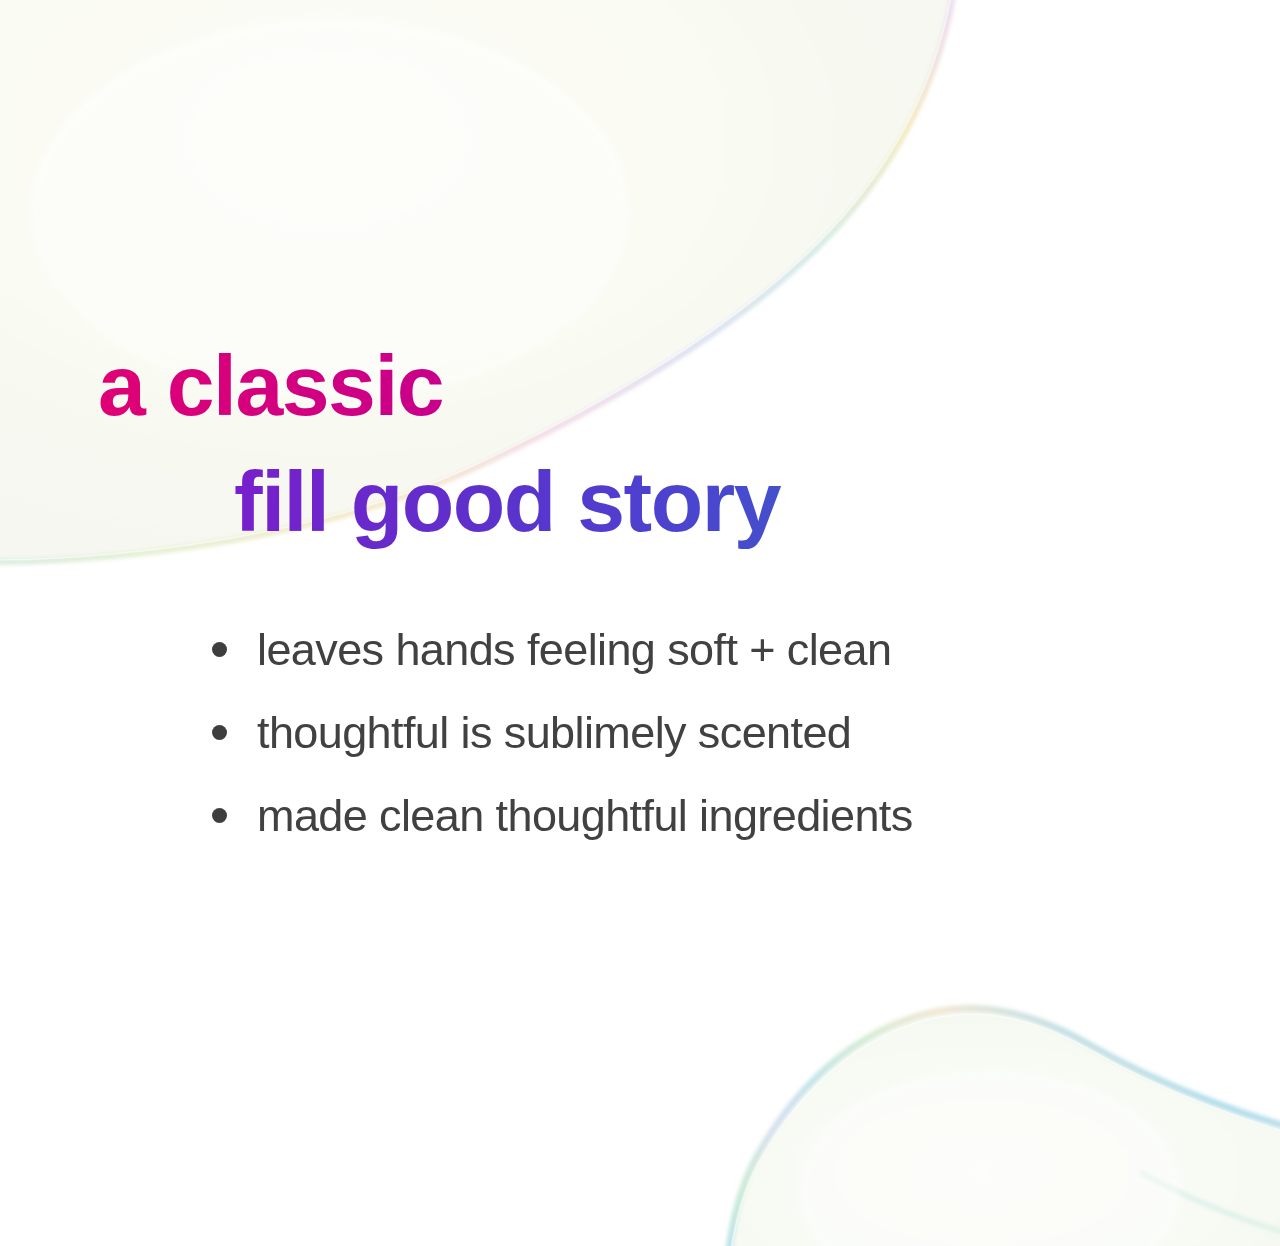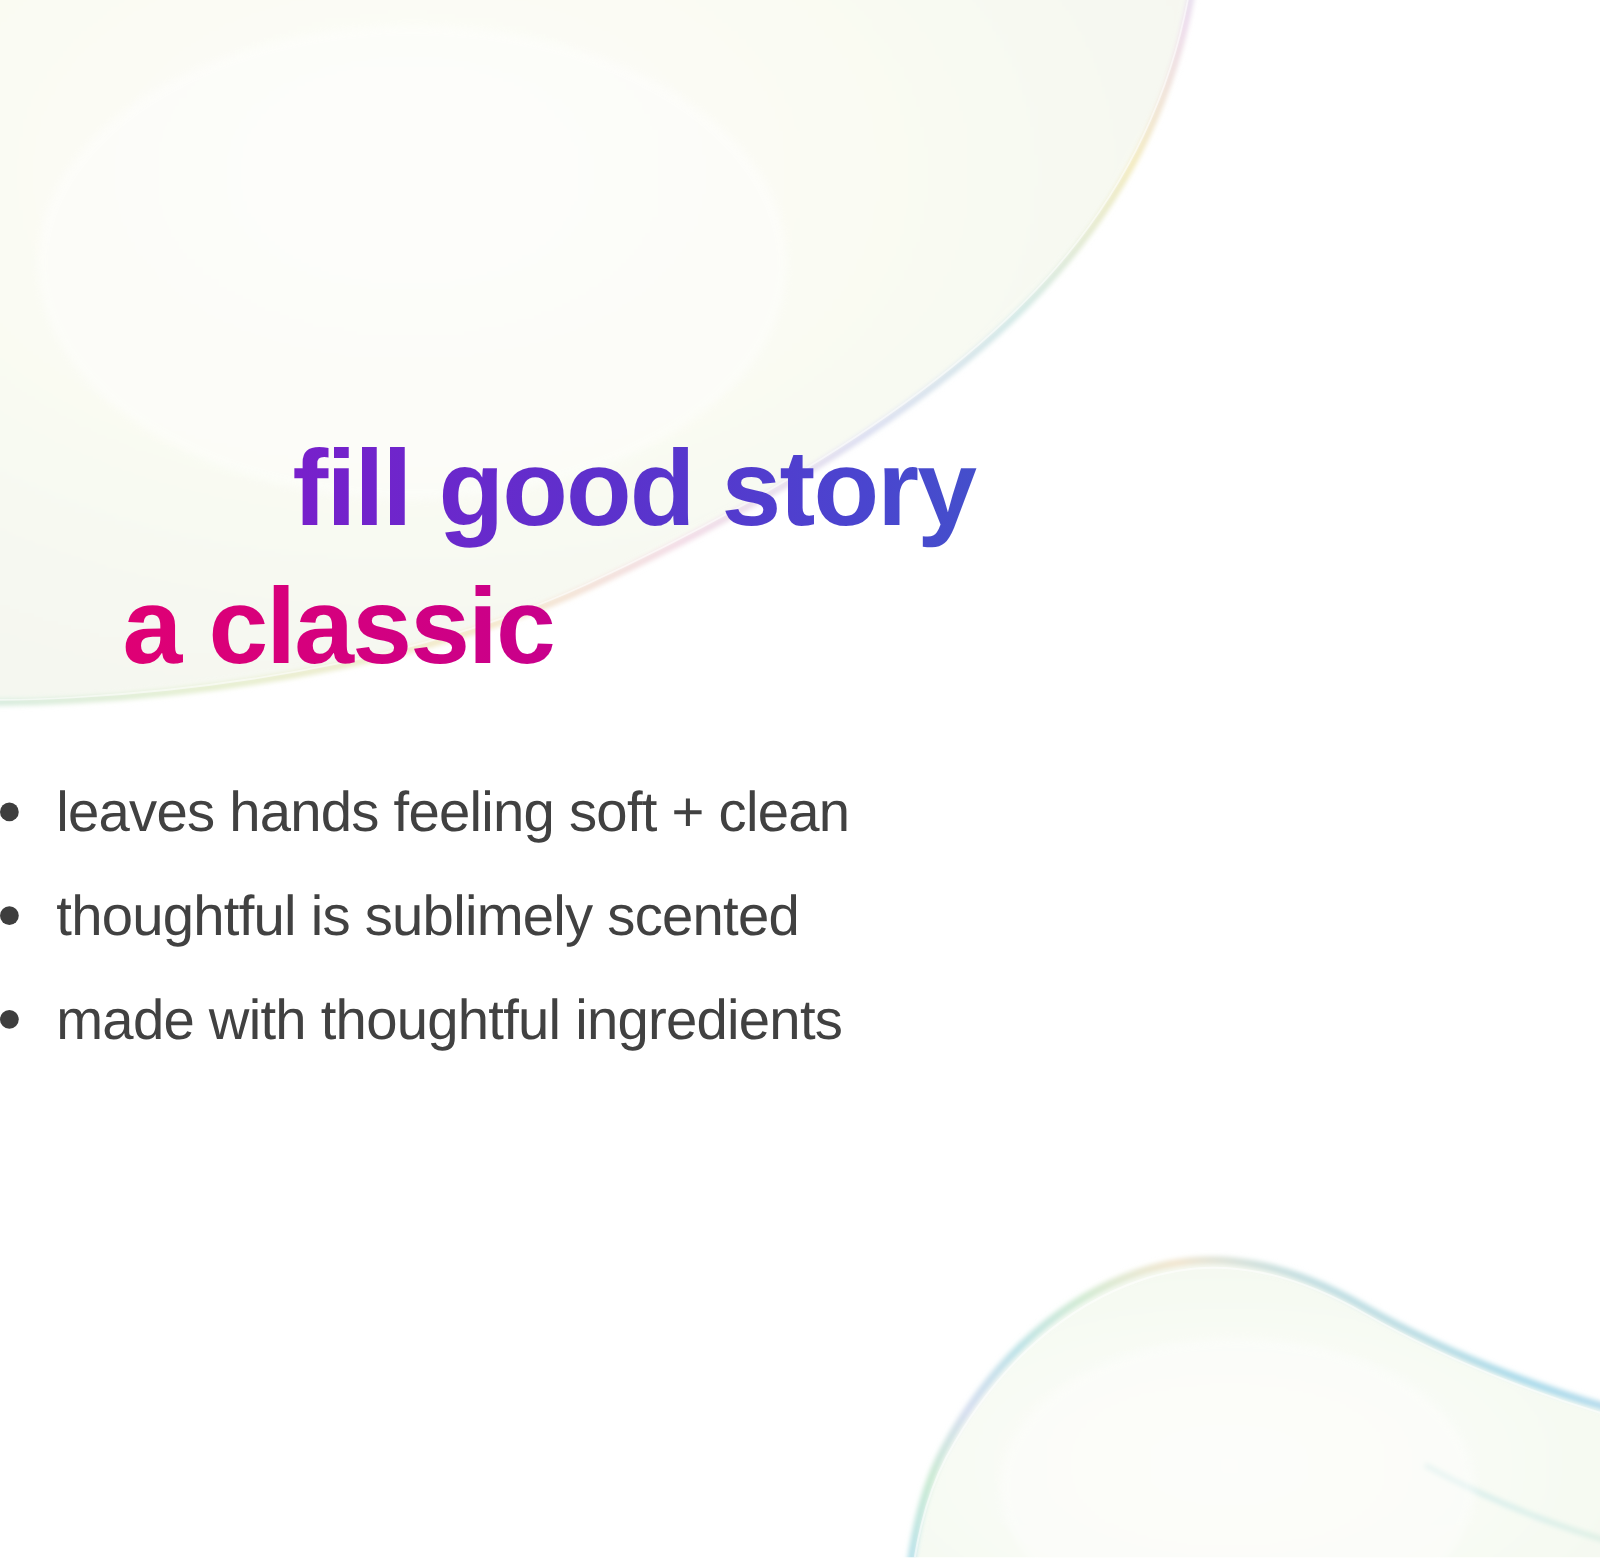--- a/index.html
+++ b/index.html
@@ -65,20 +65,21 @@
     width: 1280px;
     margin: 0;
     padding: 0;
     list-style: none;
     z-index: 5;
   }
   .feature-item {
     display: flex;
     align-items: center;
     height: 83px;
+    padding-left: 212px;
   }
   .feature-dot {
     width: 15px;
     height: 15px;
     border-radius: 50%;
     background: #3e3e3e;
     flex: 0 0 auto;
   }
   .feature-text {
     margin-left: 30px;
@@ -187,32 +188,32 @@
                  C 737 1204, 728 1254, 726 1306" fill="none" stroke="#ffffff" stroke-width="1.6" stroke-opacity="0.55"></path>
 
         <path d="M 1340 1246
                  C 1270 1232, 1200 1205, 1140 1172" fill="none" stroke="url(#bubbleBotRim)" stroke-width="4" stroke-opacity="0.55" filter="url(#softBlurRim)"></path>
         <ellipse cx="990" cy="1190" rx="190" ry="120" fill="#ffffff" opacity="0.40" filter="url(#softBlurTop)"></ellipse>
       </g>
     </svg>
   </div>
 
   <div class="headline">
+    <div class="headline-line headline-line-1">a classic</div>
     <div class="headline-line headline-line-2">fill good story</div>
-    <div class="headline-line headline-line-1">a classic</div>
   </div>
 
   <ul class="feature-list">
     <li class="feature-item">
       <span class="feature-dot"></span>
       <span class="feature-text">leaves hands feeling soft + clean</span>
     </li>
     <li class="feature-item">
       <span class="feature-dot"></span>
       <span class="feature-text">thoughtful is sublimely scented</span>
     </li>
     <li class="feature-item">
       <span class="feature-dot"></span>
-      <span class="feature-text">made with thoughtful ingredients</span>
+      <span class="feature-text">made clean thoughtful ingredients</span>
     </li>
   </ul>
 
 </div>
 
 </body></html>

